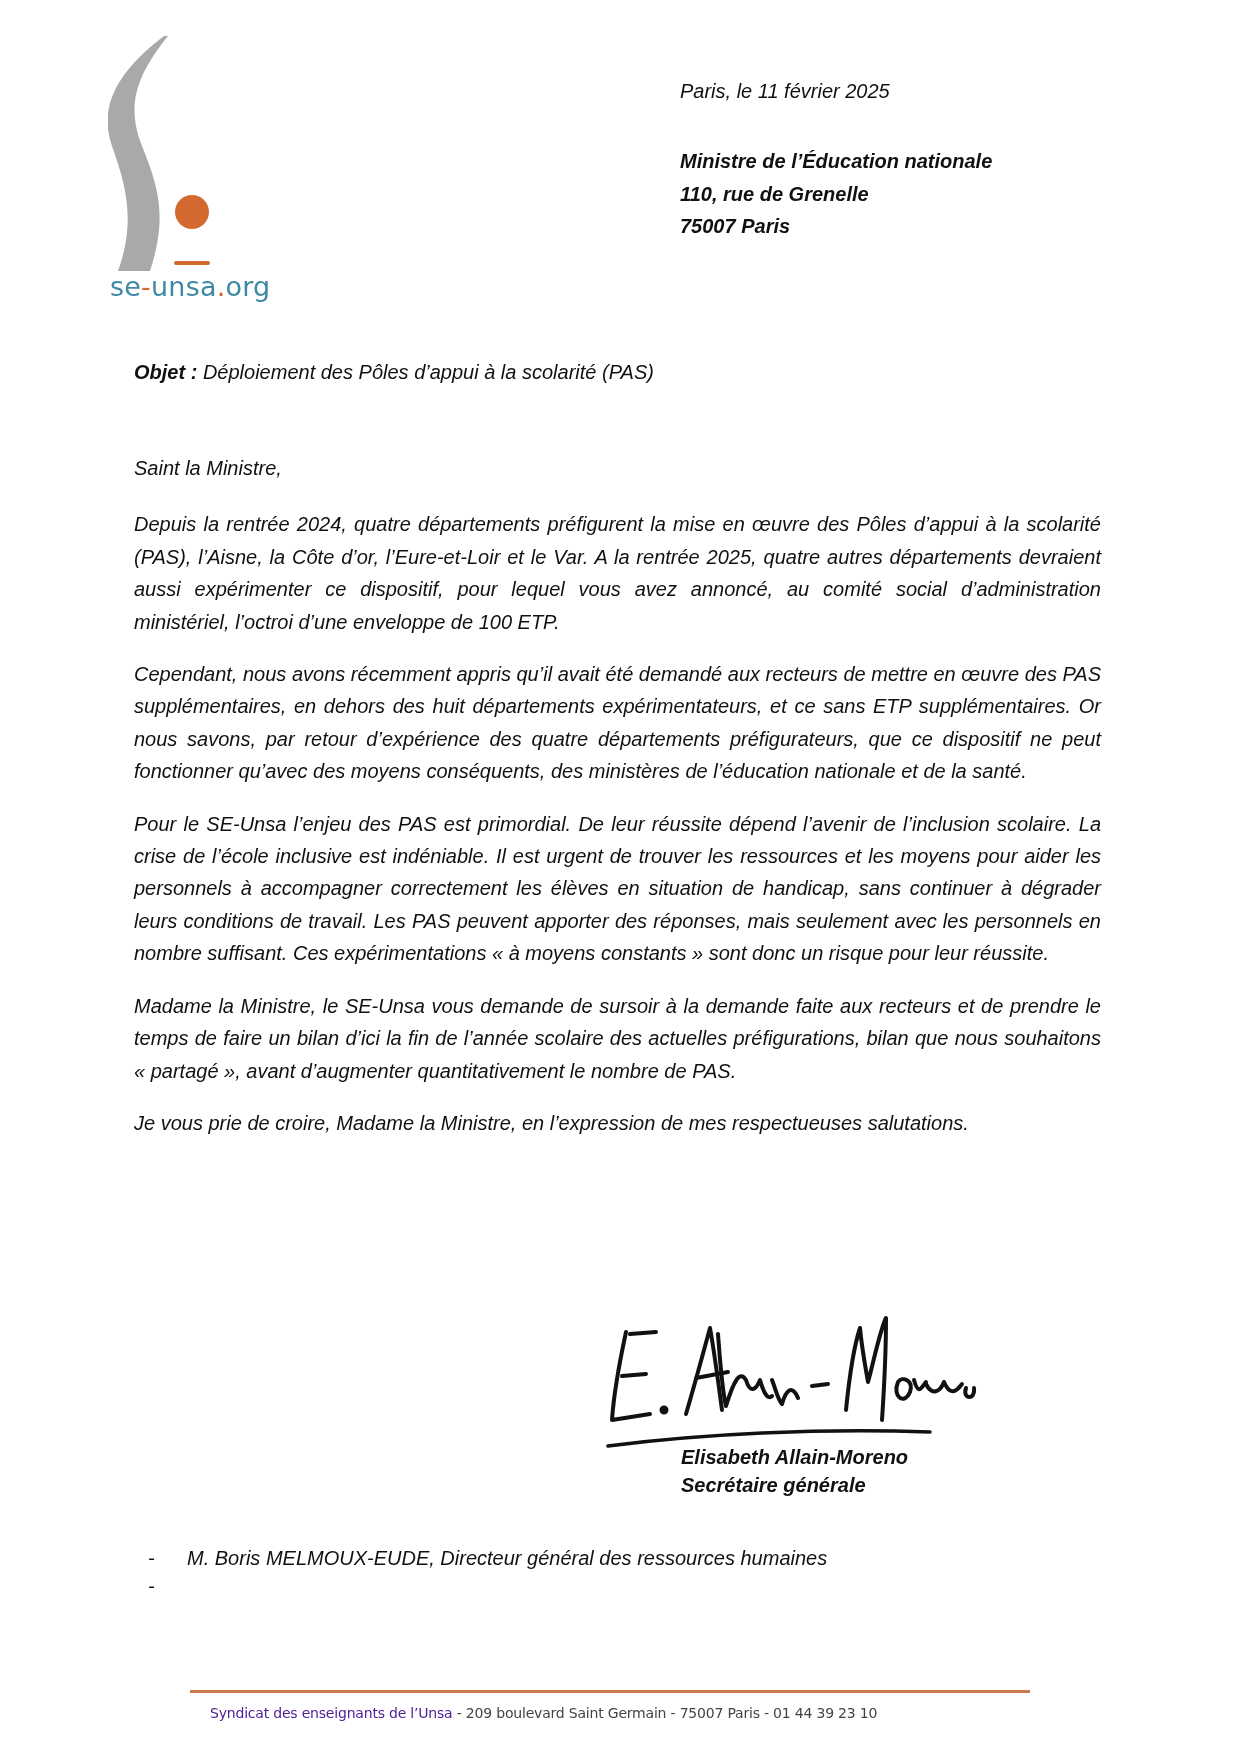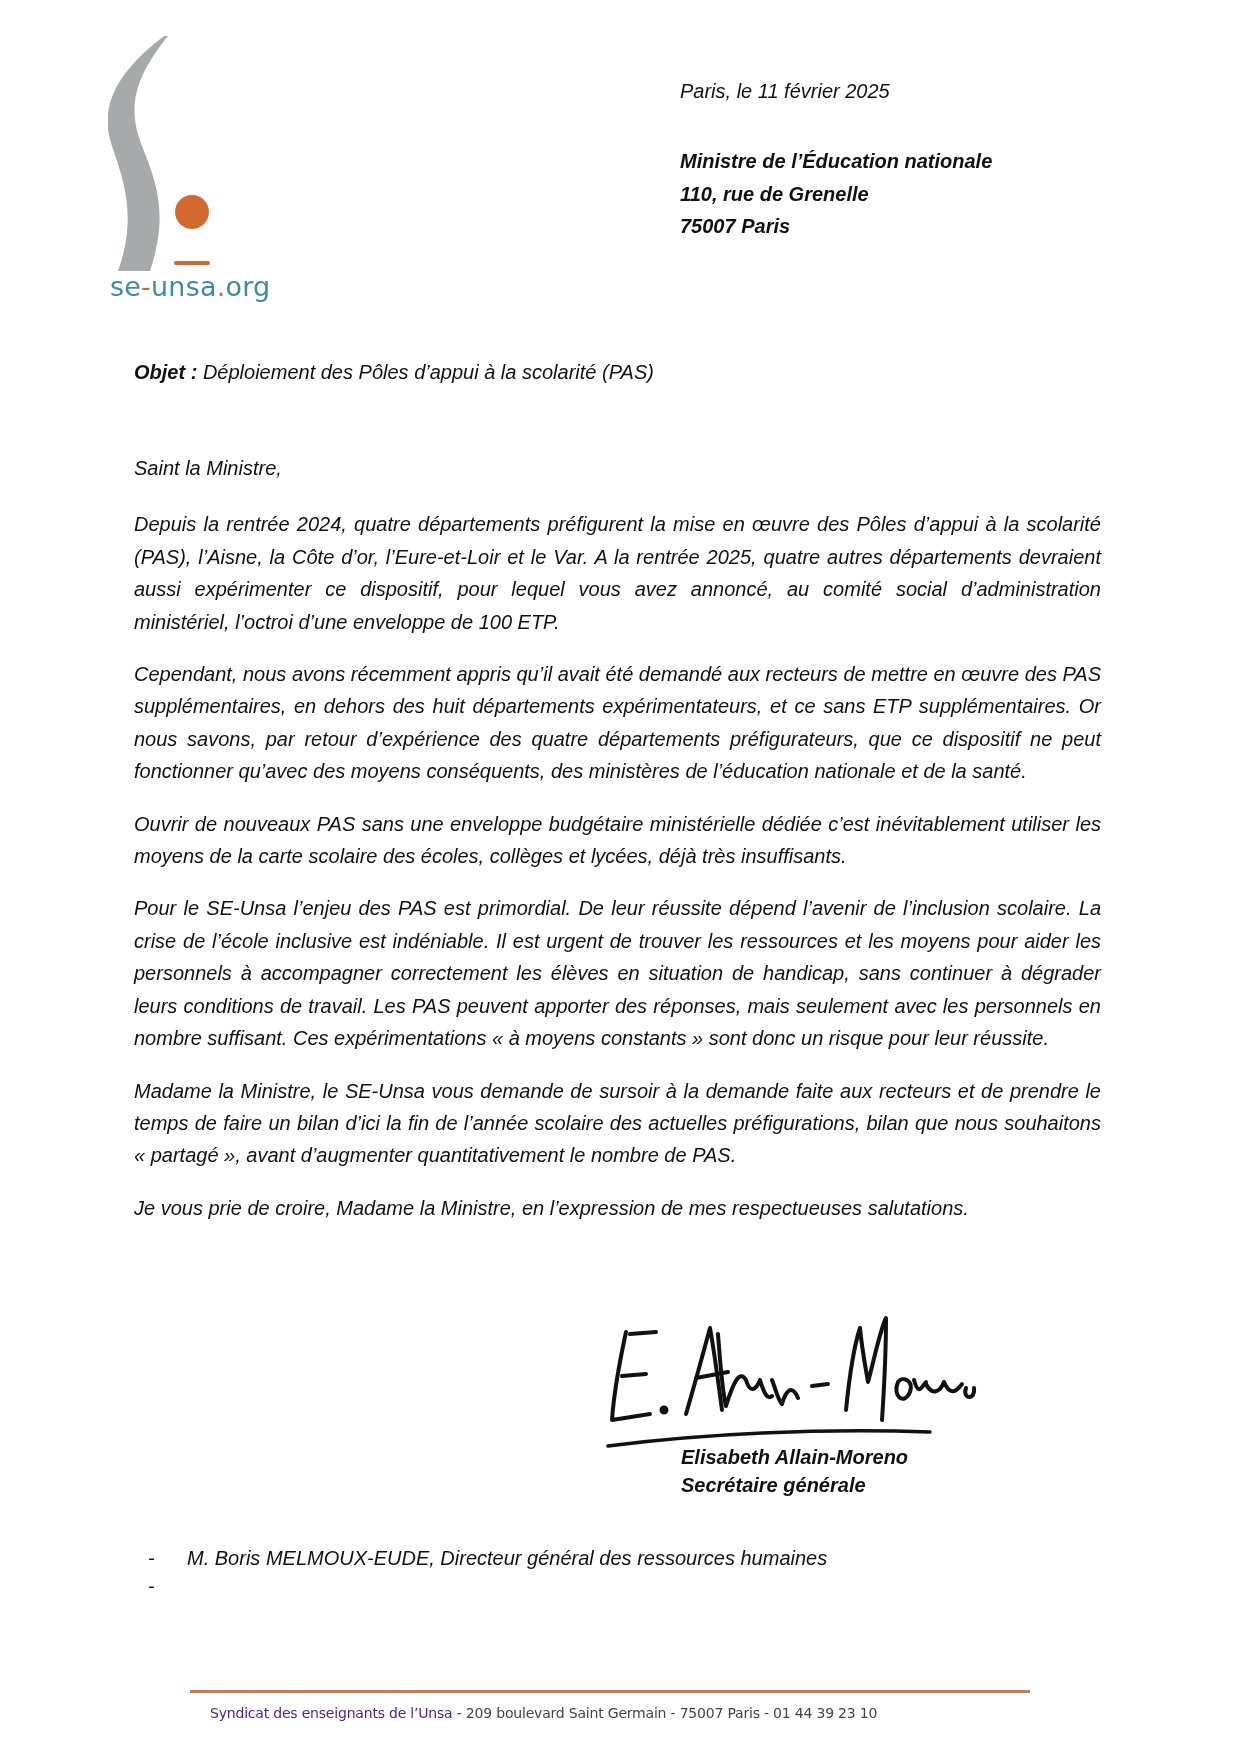--- a/index.html
+++ b/index.html
@@ -51,21 +51,20 @@
   <div>110, rue de Grenelle</div>
   <div>75007 Paris</div>
 </div>
 
 <div class="subject"><b>Objet :</b><span> Déploiement des Pôles d’appui à la scolarité (PAS)</span></div>
 
 <div class="body">
   <p class="salutation">Saint la Ministre,</p>
   <p>Depuis la rentrée 2024, quatre départements préfigurent la mise en œuvre des Pôles d’appui à la scolarité (PAS), l’Aisne, la Côte d’or, l’Eure-et-Loir et le Var. A la rentrée 2025, quatre autres départements devraient aussi expérimenter ce dispositif, pour lequel vous avez annoncé, au comité social d’administration ministériel, l’octroi d’une enveloppe de 100 ETP.</p>
   <p>Cependant, nous avons récemment appris qu’il avait été demandé aux recteurs de mettre en œuvre des PAS supplémentaires, en dehors des huit départements expérimentateurs, et ce sans ETP supplémentaires. Or nous savons, par retour d’expérience des quatre départements préfigurateurs, que ce dispositif ne peut fonctionner qu’avec des moyens conséquents, des ministères de l’éducation nationale et de la santé.</p>
-  <p>Ouvrir de nouveaux PAS sans une enveloppe budgétaire ministérielle dédiée c’est inévitablement utiliser les moyens de la carte scolaire des écoles, collèges et lycées, déjà très insuffisants.</p>
   <p>Pour le SE-Unsa l’enjeu des PAS est primordial. De leur réussite dépend l’avenir de l’inclusion scolaire. La crise de l’école inclusive est indéniable. Il est urgent de trouver les ressources et les moyens pour aider les personnels à accompagner correctement les élèves en situation de handicap, sans continuer à dégrader leurs conditions de travail. Les PAS peuvent apporter des réponses, mais seulement avec les personnels en nombre suffisant. Ces expérimentations « à moyens constants » sont donc un risque pour leur réussite.</p>
   <p>Madame la Ministre, le SE-Unsa vous demande de sursoir à la demande faite aux recteurs et de prendre le temps de faire un bilan d’ici la fin de l’année scolaire des actuelles préfigurations, bilan que nous souhaitons « partagé », avant d’augmenter quantitativement le nombre de PAS.</p>
   <p>Je vous prie de croire, Madame la Ministre, en l’expression de mes respectueuses salutations.</p>
 </div>
 
 <div class="signature">
   <svg width="380" height="140" viewBox="0 0 380 140" fill="none" stroke="#111" stroke-width="4" stroke-linecap="round" stroke-linejoin="round">
     <path d="M26,22 C20,50 14,80 12,110 M30,24 L56,22 M22,66 L46,64 M12,110 L50,104"></path>
     <circle cx="64" cy="100" r="2.5" fill="#111"></circle>
     <path d="M86,104 C96,70 104,40 110,18 C114,40 118,70 122,100 M96,68 L128,62"></path>

